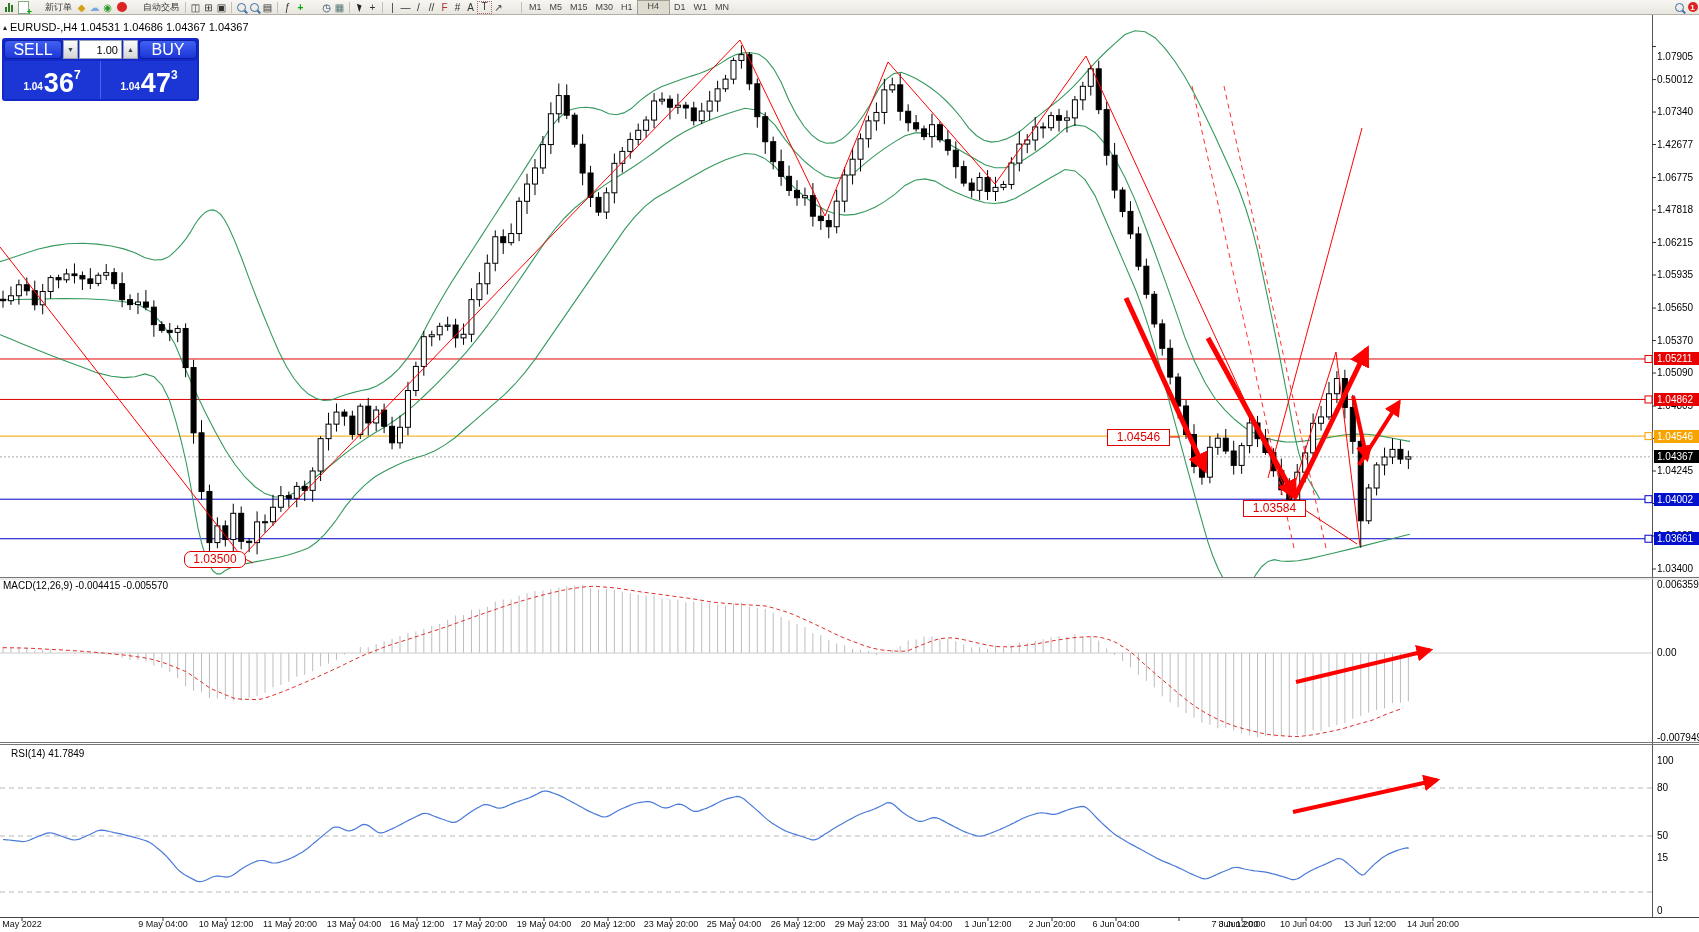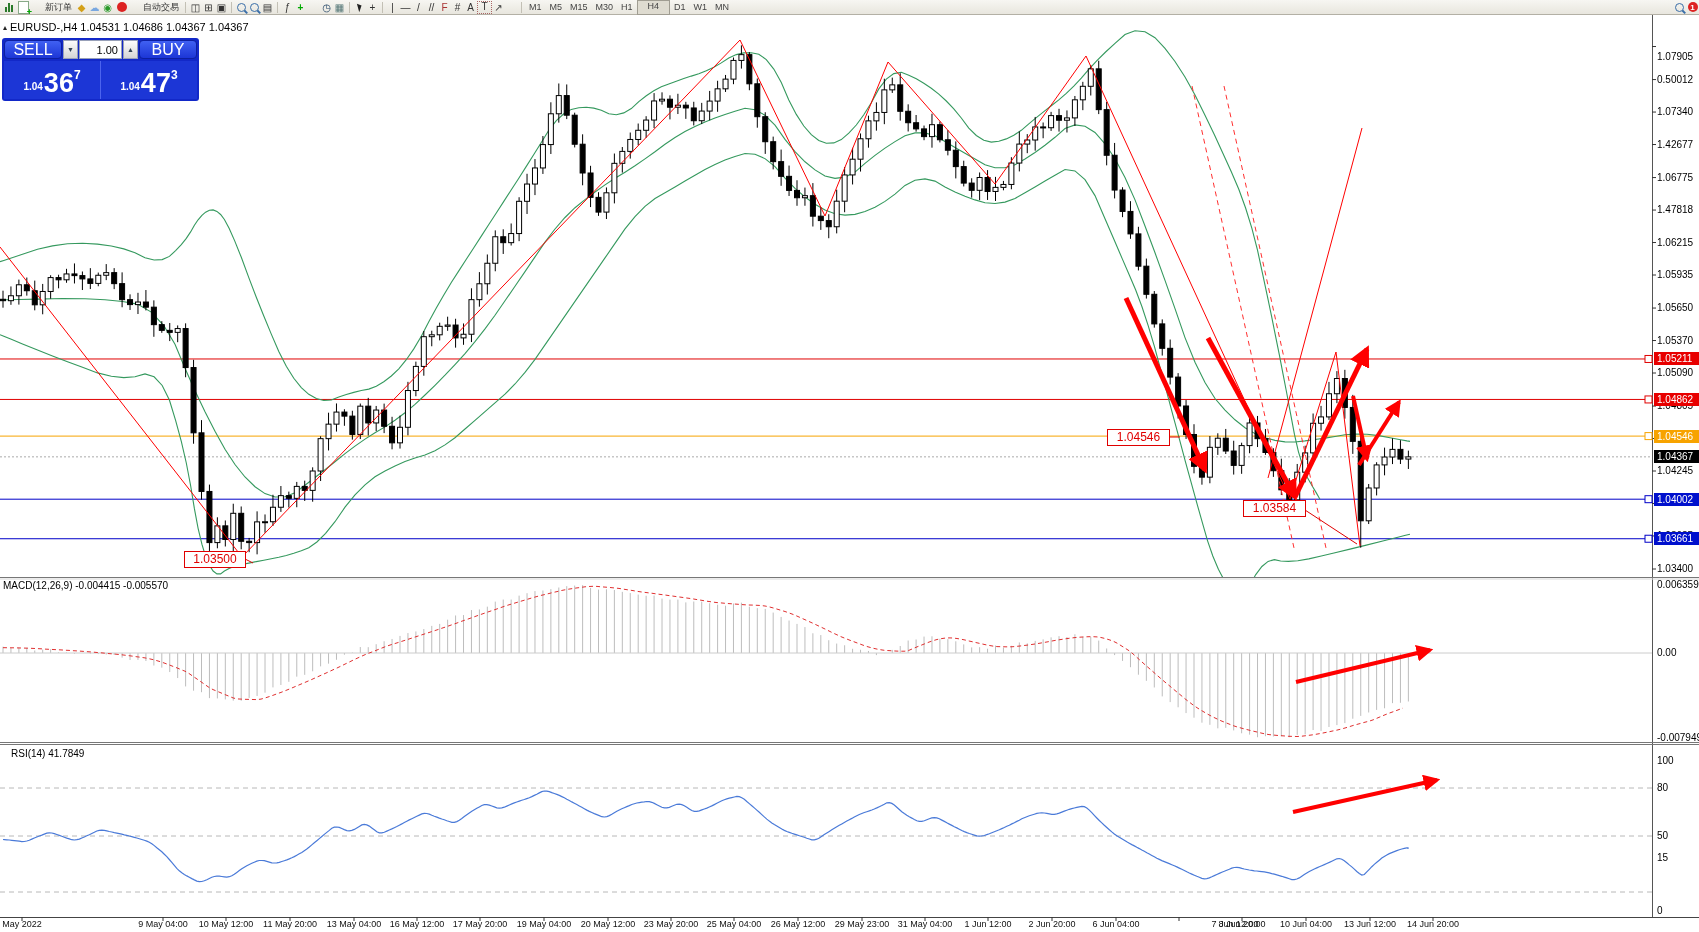--- a/index.html
+++ b/index.html
@@ -842,15 +842,15 @@
       <div class="tlab" style="left:988px;">1 Jun 12:00</div>
       <div class="tlab" style="left:1052px;">2 Jun 20:00</div>
       <div class="tlab" style="left:1116px;">6 Jun 04:00</div>
       <div class="tlab" style="left:1235px;">7 Jun 12:00</div>
       <div class="tlab" style="left:1242px;">8 Jun 20:00</div>
       <div class="tlab" style="left:1306px;">10 Jun 04:00</div>
       <div class="tlab" style="left:1370px;">13 Jun 12:00</div>
       <div class="tlab" style="left:1433px;">14 Jun 20:00</div>
       <div class="callout" style="left:1107px;top:429px;width:61px;">1.04546</div>
       <div class="callout" style="left:1243px;top:500px;width:61px;">1.03584</div>
-      <div class="callout" style="left:184px;top:551px;width:60px;">1.03500</div>
+      <div class="callout" style="left:184px;top:551px;width:60px;border-radius:7px;">1.03500</div>
     </div>
 </div>
 
 </body></html>

